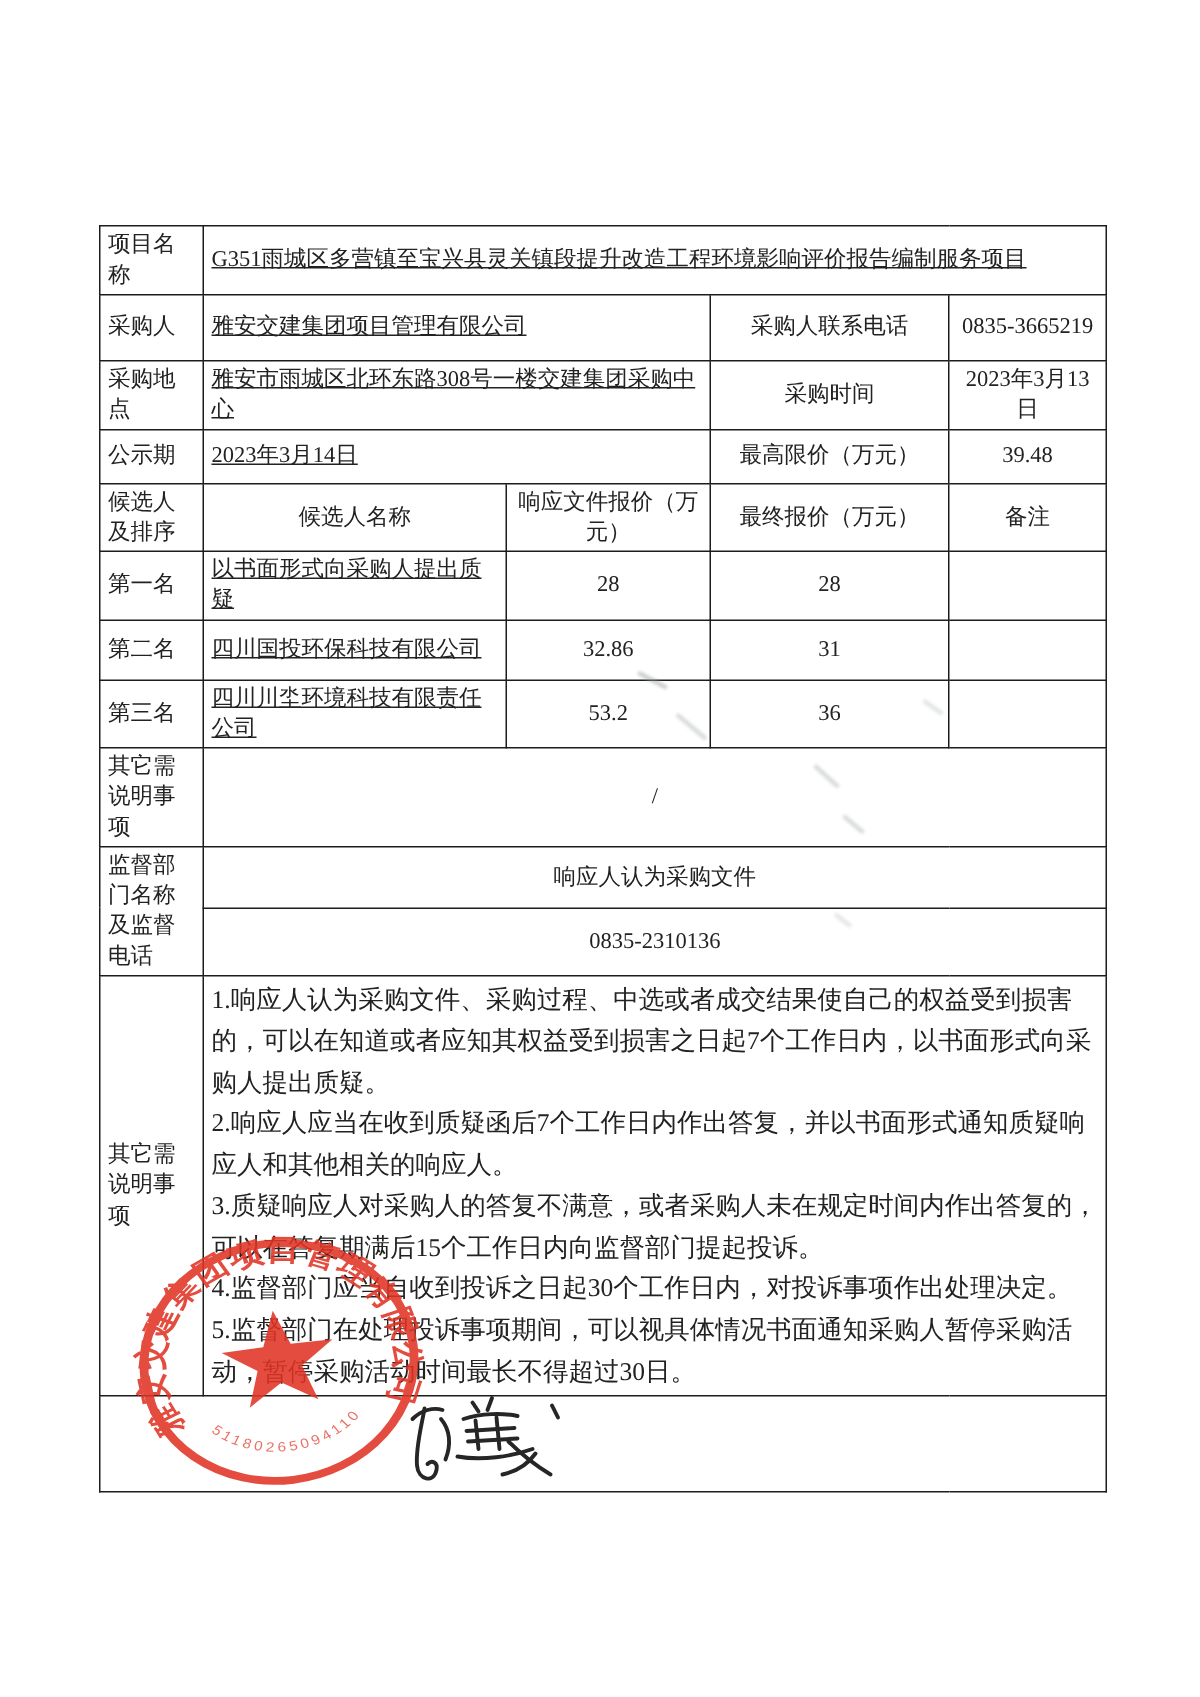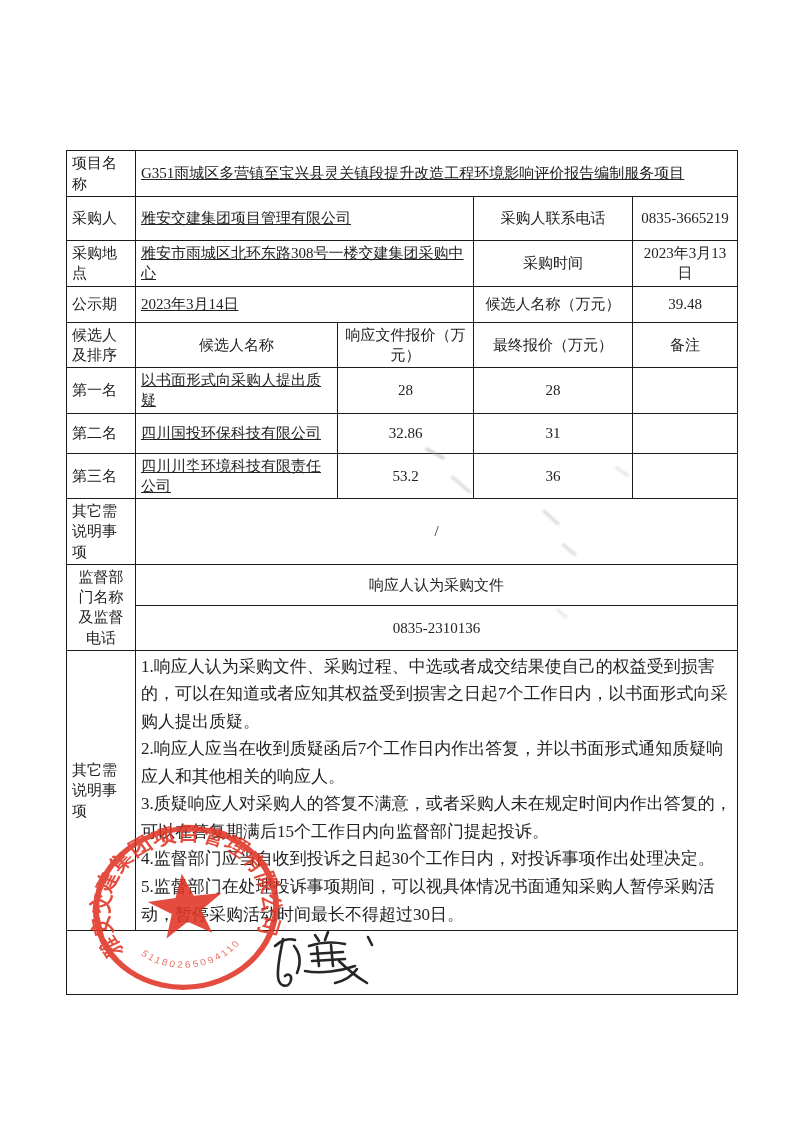--- a/index.html
+++ b/index.html
@@ -33,21 +33,21 @@
     border-radius:22px;
   }
   table.result td{
     border:1.6px solid #1c1c1c;
     padding:2px 5px;
     vertical-align:middle;
     word-break:break-all;
     line-height:1.35;
   }
   td.lab{ text-align:left; padding-left:3px; }
-  td.lab-c{ text-align:center; padding-left:2px; padding-right:2px;margin-left:40px;}
+  td.lab-c{ padding-left:2px; padding-right:2px;margin-left:40px;}
   td.val-l{ text-align:left;text-decoration:underline; }
   td.val-c{ text-align:center; }
   td.hdr{ text-align:center; }
   td.notice-cell{ vertical-align:middle; padding:6px 8px 6px 7px; }
   .notice-text{ font-size:17px; line-height:1.62; text-align:left; word-break:break-all; }
   td.sig-cell{ padding-left:6px; font-size:15px; position:relative; }
   .sig-label{ display:inline-block; }
   .sig-svg{ position:absolute; left:200px; top:-12px; }
   
   .seal{
@@ -104,21 +104,21 @@
     <tr style="height:44px">
       <td class="lab">采购地点</td>
       <td class="val-l" colspan="2">雅安市雨城区北环东路308号一楼交建集团采购中心</td>
       <td class="val-c">采购时间</td>
       <td class="val-c">2023年3月13日</td>
     </tr>
 
     <tr style="height:36px">
       <td class="lab">公示期</td>
       <td class="val-l" colspan="2">2023年3月14日</td>
-      <td class="val-c">候选人名称（万元）</td>
+      <td class="val-c">最高限价（万元）</td>
       <td class="val-c">39.48</td>
     </tr>
 
     <tr style="height:40px">
       <td class="lab">候选人及排序</td>
       <td class="hdr">候选人名称</td>
       <td class="hdr">响应文件报价（万元）</td>
       <td class="hdr">最终报价（万元）</td>
       <td class="hdr">备注</td>
     </tr>

